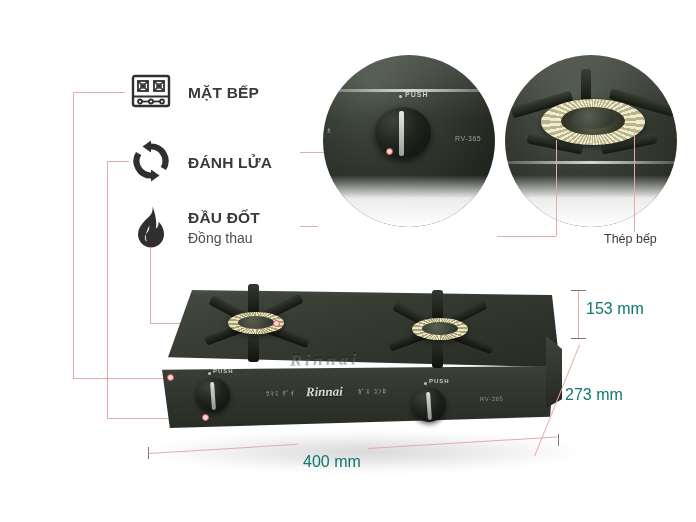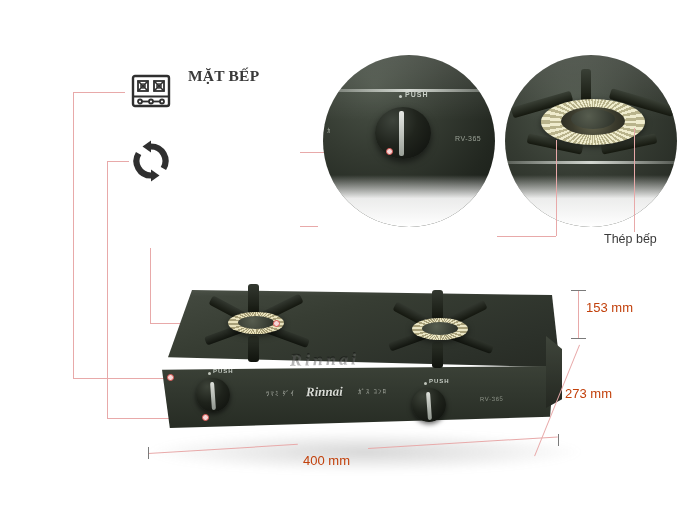--- a/index.html
+++ b/index.html
@@ -32,22 +32,21 @@
     border-radius: 50%;
     background: #f6d7d7;
     border: 1.5px solid #d9534f;
     box-sizing: border-box;
   }
 
   
   .feature {
     position: absolute;
     display: flex;
-    align-items: flex-start;
-    font-family: Liberation Serif, serif;
+    align-items: center;
   }
   .feature-icon {
     width: 54px;
     height: 54px;
     display: flex;
     align-items: center;
     justify-content: center;
     flex: 0 0 54px;
   }
   .feature-text { margin-left: 10px; padding-top: 2px; }
@@ -224,22 +223,22 @@
   .main-knob-pointer {
     position: absolute;
     background: linear-gradient(180deg, #dfe2dc, #8e948c);
     border-radius: 2px;
   }
   .burner-assy { position: absolute; }
 
   
   .dim-label {
     position: absolute;
-    font-size: 13px;
-    color: #c2410c;
+    font-size: 16px;
+    color: #0f766e;
     white-space: nowrap;
   }
   .dim-line {
     position: absolute;
     background: #e8a9a9;
   }
   .dim-cap {
     position: absolute;
     background: #7a7a7a;
   }
@@ -303,23 +302,40 @@
   <div class="feature" style="left:124px; top:134px;">
     <div class="feature-icon">
       <svg width="44" height="44" viewBox="0 0 44 44" aria-hidden="true">
         <path d="M22 7.5 a14.5 14.5 0 0 1 12.4 22" fill="none" stroke="#2f2f2f" stroke-width="6.2" stroke-linecap="butt"></path>
         <path d="M22 36.5 a14.5 14.5 0 0 1 -12.4 -22" fill="none" stroke="#2f2f2f" stroke-width="6.2" stroke-linecap="butt"></path>
         <polygon points="22,1.5 22,13.5 13.5,7.5" fill="#2f2f2f"></polygon>
         <polygon points="22,42.5 22,30.5 30.5,36.5" fill="#2f2f2f"></polygon>
       </svg>
     </div>
     <div class="feature-text">
-    </div>
-  </div>
-
+      <div class="feature-title">ĐÁNH LỬA</div>
+    </div>
+  </div>
+
+  <div class="feature" style="left:124px; top:200px;">
+    <div class="feature-icon">
+      <svg width="34" height="44" viewBox="0 0 34 44" aria-hidden="true">
+        <path d="M18.5 1.5 C19.5 9 15 11.5 11 15.5 C6.5 20 4 24.5 4 29.2
+                 C4 36.8 10 42.5 17 42.5 C24 42.5 30 36.8 30 29.2
+                 C30 23.5 27.2 19.5 24.6 16.6 C24.9 20.4 23.6 22.6 21.9 23.6
+                 C23.1 18 21.6 9.5 18.5 1.5 Z
+                 M15.2 20.5 C15.8 25 13.6 27.2 11.8 29.6
+                 C10.2 31.8 10.6 35.2 13 36.6 C10.2 31.6 12.4 27.4 15.2 20.5 Z" fill="#2f2f2f" fill-rule="evenodd"></path>
+      </svg>
+    </div>
+    <div class="feature-text">
+      <div class="feature-title">ĐẦU ĐỐT</div>
+      <div class="feature-sub">Đồng thau</div>
+    </div>
+  </div>
 
   <div class="inset inset-knob" style="left:323px; top:55px; width:172px; height:172px;">
     <div class="inset-sheen"></div>
     <div class="inset-edge" style="top:34px;"></div>
     <div class="knob-body" style="left:52px; top:52px; width:56px; height:52px;"></div>
     <div class="knob-pointer" style="left:76px; top:56px; width:5px; height:45px;"></div>
     <div class="push-dot" style="left:76px; top:40px;"></div>
     <div class="push-label" style="left:82px; top:36px;">PUSH</div>
     <div class="side-txt" style="left:4px; top:72px;">ｶ</div>
     <div class="side-txt" style="left:132px; top:80px;">RV-365</div>

